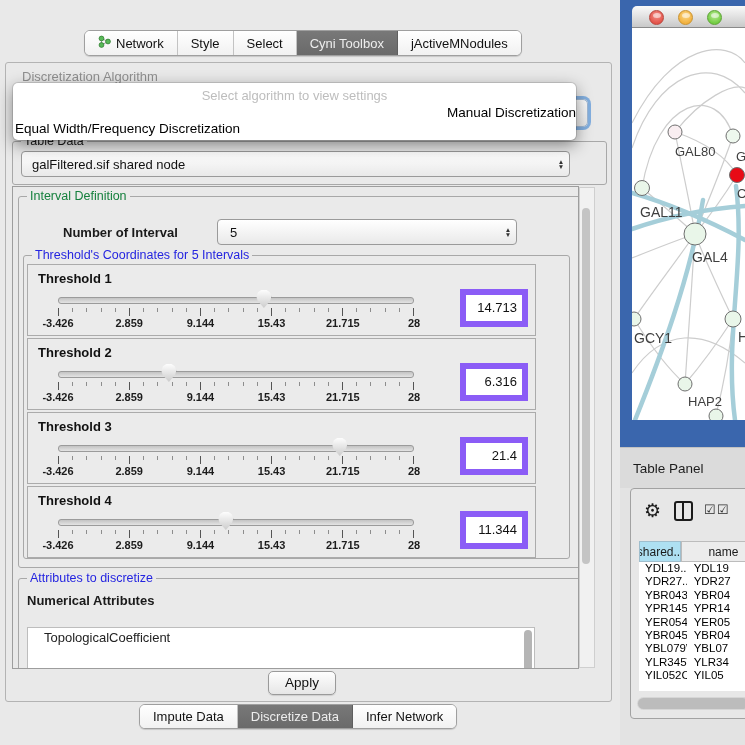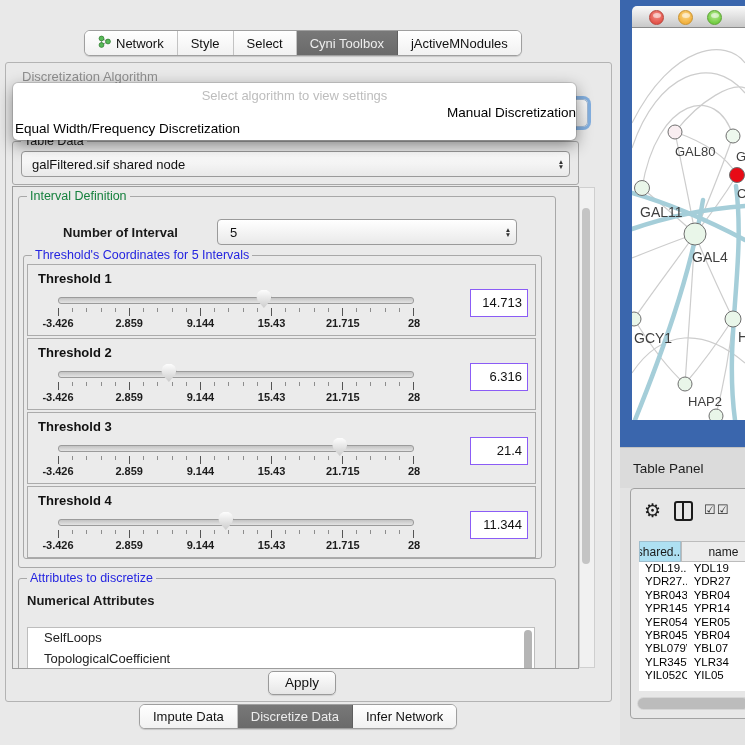--- a/index.html
+++ b/index.html
@@ -18,21 +18,21 @@
   .seg{padding:4px 13px;font-size:13px;background:linear-gradient(#ffffff,#f1f1f1);color:#111;
        border-right:1px solid #c3c3c3;display:flex;align-items:center;gap:5px;white-space:nowrap;}
   .seg:last-child{border-right:none;}
   .seg.selected{background:linear-gradient(#787878,#6a6a6a);color:#ededed;border-right-color:#5f5f5f;}
   #top-tabs{left:84px;top:30px;}
   #bottom-tabs{left:139px;top:704px;}
   
   #outer-panel{position:absolute;left:5px;top:62px;width:605px;height:638px;border:1px solid #b3b3b3;
                border-radius:3px;background:#e9e9e9;}
   
-  .group{position:absolute;border:1px solid #a8a8a8;border-radius:3px;}
+  .group{position:absolute;border:1px solid #a8a8a8;border-radius:3px;padding-left:28px;}
   .legend{position:absolute;top:-8px;left:8px;background:#e9e9e9;padding:0 3px;font-size:12.5px;white-space:nowrap;}
   .legend.green{color:#15803d;}
   .legend.blue{color:#2424e0;}
   
   .combo{position:absolute;height:24px;border:1px solid #9a9a9a;border-radius:4px;
          background:linear-gradient(#ffffff,#e9e9e9);display:flex;align-items:center;}
   .combo .val{flex:1;padding-left:10px;font-size:13px;color:#111;overflow:hidden;white-space:nowrap;}
   .stepper{display:flex;flex-direction:column;align-items:center;justify-content:center;
            width:16px;color:#333;font-size:6.5px;line-height:5px;}
   
@@ -48,21 +48,21 @@
   .track{height:5px;border:1px solid #9b9b9b;border-radius:3px;background:linear-gradient(#c3c3c3,#e4e4e4);}
   .thumb{position:absolute;top:-7px;width:15px;height:18px;background:linear-gradient(#fdfdfd,#cccccc);
          clip-path:polygon(50% 100%,8% 60%,0 36%,10% 12%,32% 0,68% 0,90% 12%,100% 36%,92% 60%);
          filter:drop-shadow(0 0 1px #777);}
   .ticks{height:8px;margin-top:4px;width:356px;
          background-image:repeating-linear-gradient(90deg,#555 0 1px,transparent 1px 71px),
                           repeating-linear-gradient(90deg,#8d8d8d 0 1px,transparent 1px 14.2px);
          background-size:100% 8px,100% 4px;background-repeat:no-repeat,repeat-x;}
   .tick-labels{position:relative;height:13px;font-size:11px;font-weight:bold;color:#1c1c1c;margin-top:1px;}
   .tlab{position:absolute;top:0;transform:translateX(-50%);white-space:nowrap;}
-  .t-value{position:absolute;right:7px;top:24px;width:46px;height:26px;background:#fff;border:1px solid #8b5cf6;
+  .t-value{position:absolute;right:7px;top:24px;width:46px;height:26px;background:#fff;border:6px solid #8b5cf6;
            font-size:13px;text-align:right;padding:0 5px;line-height:26px;color:#111;}
   
   #attr-list{position:absolute;left:8px;top:48px;width:506px;height:60px;background:#fff;border:1px solid #bdbdbd;
              overflow:hidden;}
   .attr-item{padding:2px 0 2px 16px;font-size:13px;line-height:16.5px;color:#222;white-space:nowrap;}
   #attr-scrollbar{position:absolute;right:1px;top:2px;width:9px;height:56px;}
   #attr-thumb{width:8px;height:48px;background:#b5b5b5;border-radius:4px;}
   
   #apply-btn{position:absolute;left:268px;top:671px;width:66px;height:22px;border:1px solid #9a9a9a;border-radius:5px;
              background:linear-gradient(#fefefe,#e6e6e6);font-size:13.5px;text-align:center;line-height:21px;color:#111;
@@ -255,21 +255,20 @@
             </div>
 
           </div>
         </div>
       </div>
 
       <div class="group" style="left:5px;top:391px;width:536px;height:110px;background:#eaeaea;">
         <span class="legend blue" style="background:#eaeaea;">Attributes to discretize</span>
         <div style="position:absolute;left:8px;top:14px;font-weight:bold;font-size:13px;">Numerical Attributes</div>
         <div id="attr-list">
-          <div class="attr-item">SelfLoops</div>
           <div class="attr-item">TopologicalCoefficient</div>
 
           <div id="attr-scrollbar">
             <div id="attr-thumb"></div>
           </div>
         </div>
       </div>
 
     </div>
 

